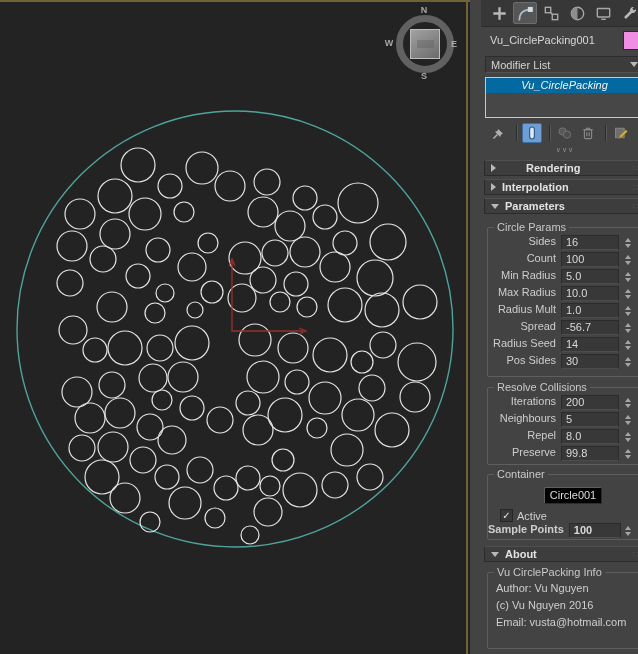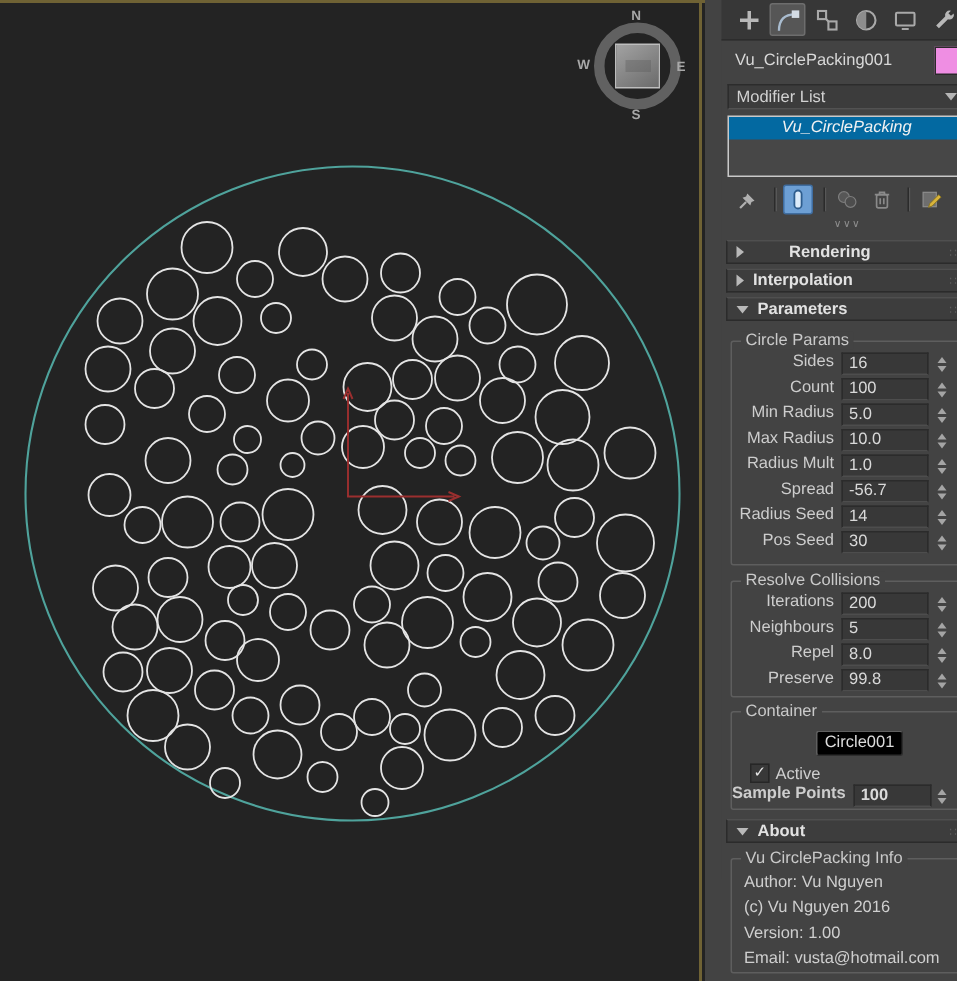--- a/index.html
+++ b/index.html
@@ -353,21 +353,21 @@
           </div>
           <div class="prow">
             <span class="plabel">Radius Seed</span>
             <span class="pfield">14</span>
             <span class="spinner">
               <span class="sp-up"></span>
               <span class="sp-dn"></span>
             </span>
           </div>
           <div class="prow">
-            <span class="plabel">Pos Seed</span>
+            <span class="plabel">Pos Sides</span>
             <span class="pfield">30</span>
             <span class="spinner">
               <span class="sp-up"></span>
               <span class="sp-dn"></span>
             </span>
           </div>
         </div>
     </div>
 
     <div class="group" style="top:387px;height:78px;">
@@ -431,18 +431,17 @@
       <span class="ro-arrow expanded"></span>
       <span>About</span>
       <span class="ro-dots">∷</span>
     </div>
 
     <div class="group" style="top:572px;height:77px;">
       <span class="group-title">Vu CirclePacking Info</span>
       <div id="about-lines" style="margin-top:7px;">
           <div class="about-line">Author: Vu Nguyen</div>
           <div class="about-line">(c) Vu Nguyen 2016</div>
-          <div class="about-line">Version: 1.00</div>
           <div class="about-line">Email: vusta@hotmail.com</div>
         </div>
     </div>
   </div>
 </div>
 
 </body></html>

